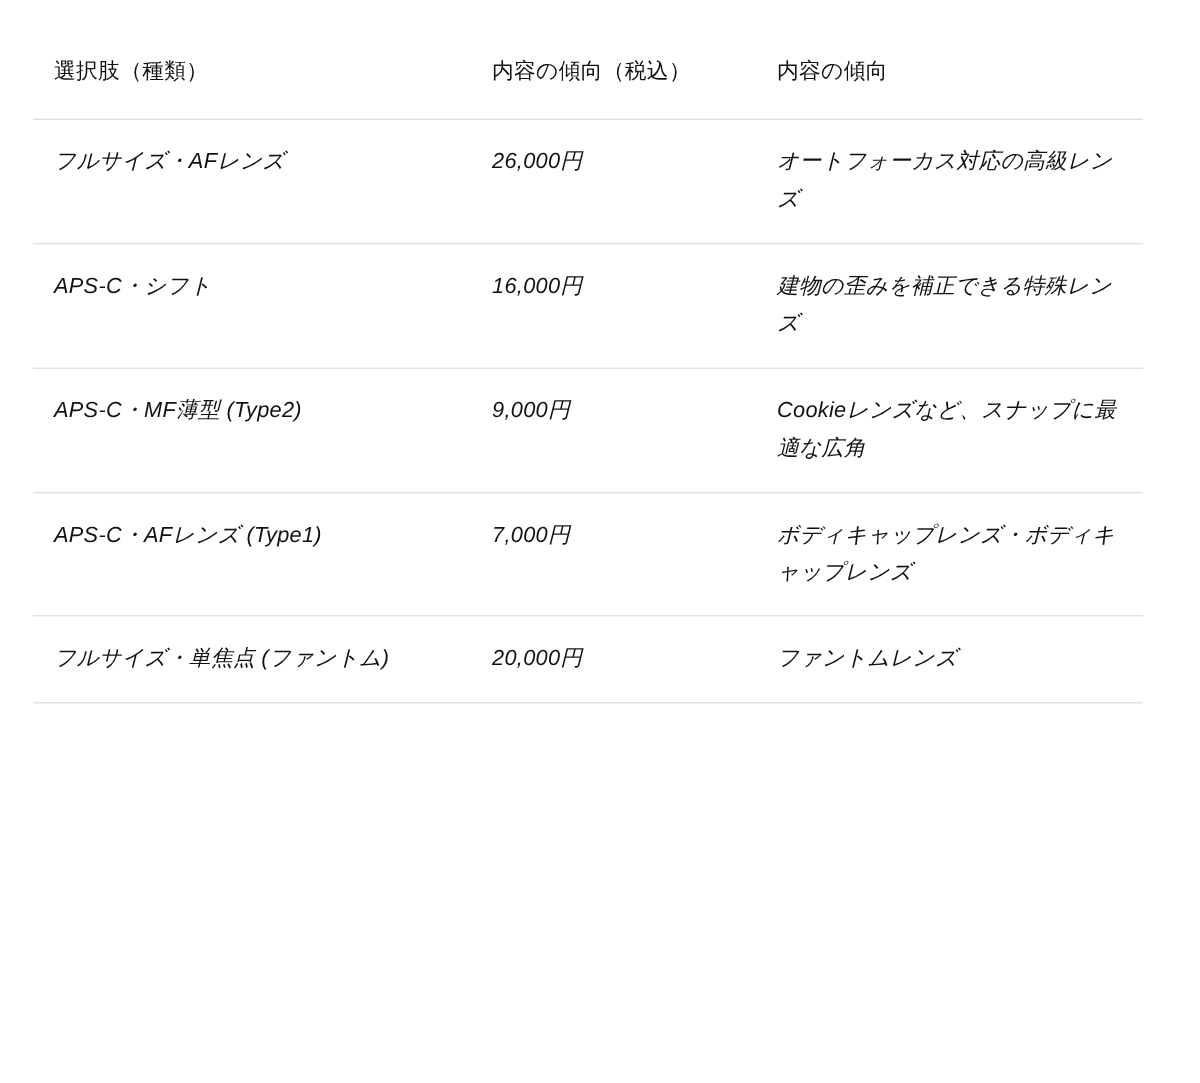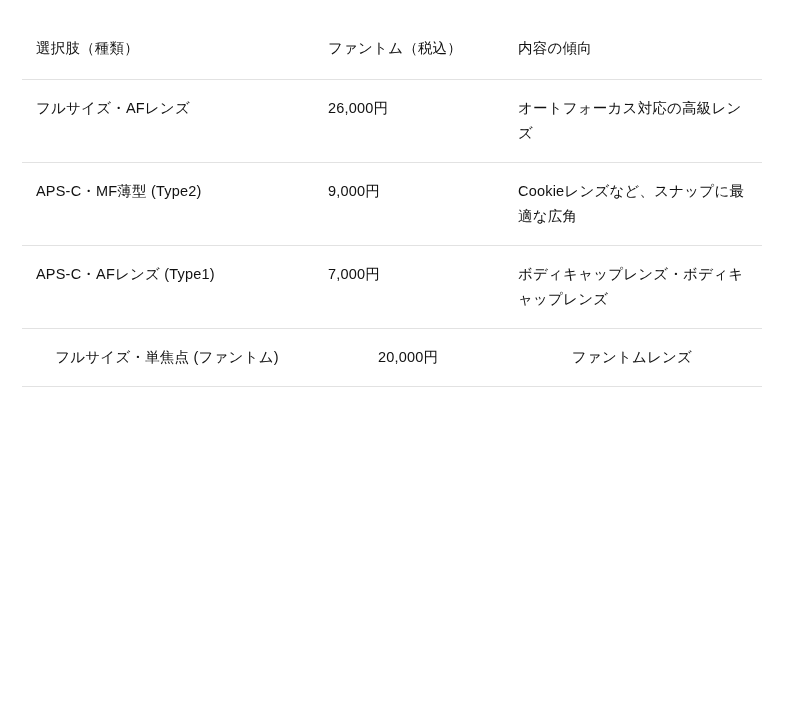--- a/index.html
+++ b/index.html
@@ -42,53 +42,64 @@
     padding: 16px 16px 16px 14px;
     color: #111111;
   }
   table.lens-table thead th {
     padding-top: 18px;
     padding-bottom: 18px;
     color: #111111;
   }
   table.lens-table tbody tr:last-child td {
     border-bottom: 1px solid #e2e2e2;
-    text-align: center;
   }
   .cell-text {
     display: block;
+    font-style: italic;
   }
 </style>
 </head>
 <body>
 
 <div class="page">
   <table class="lens-table">
     <colgroup>
       <col class="c0">
       <col class="c1">
       <col class="c2">
     </colgroup>
     <thead>
       <tr>
         <th>選択肢（種類）</th>
-        <th>ファントム（税込）</th>
+        <th>内容の傾向（税込）</th>
         <th>内容の傾向</th>
       </tr>
     </thead>
     <tbody>
       <tr>
         <td>
             <span class="cell-text">フルサイズ・AFレンズ</span>
           </td>
         <td>
             <span class="cell-text">26,000円</span>
           </td>
         <td>
             <span class="cell-text">オートフォーカス対応の高級レンズ</span>
+          </td>
+      </tr>
+      <tr>
+        <td>
+            <span class="cell-text">APS-C・シフト</span>
+          </td>
+        <td>
+            <span class="cell-text">16,000円</span>
+          </td>
+        <td>
+            <span class="cell-text">建物の歪みを補正できる特殊レンズ</span>
           </td>
       </tr>
       <tr>
         <td>
             <span class="cell-text">APS-C・MF薄型 (Type2)</span>
           </td>
         <td>
             <span class="cell-text">9,000円</span>
           </td>
         <td>

